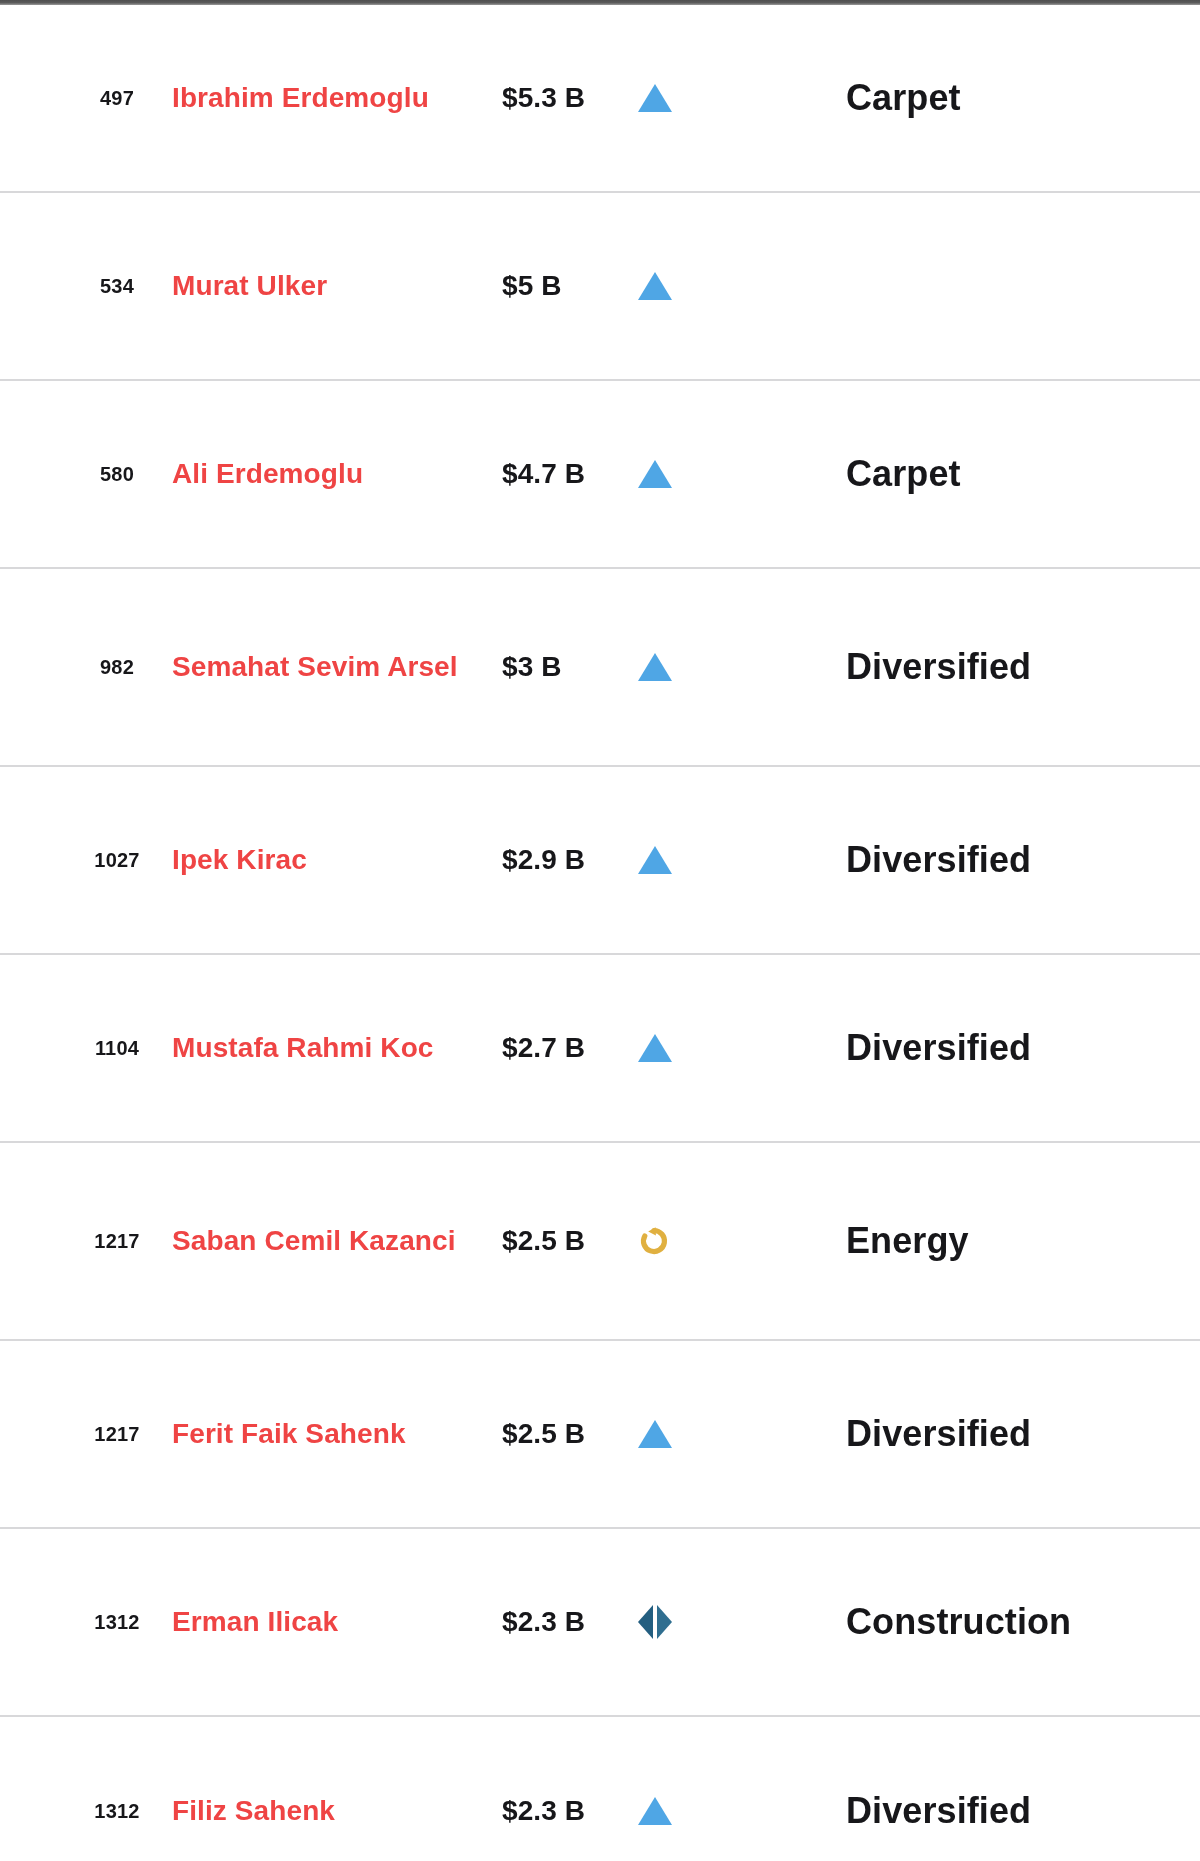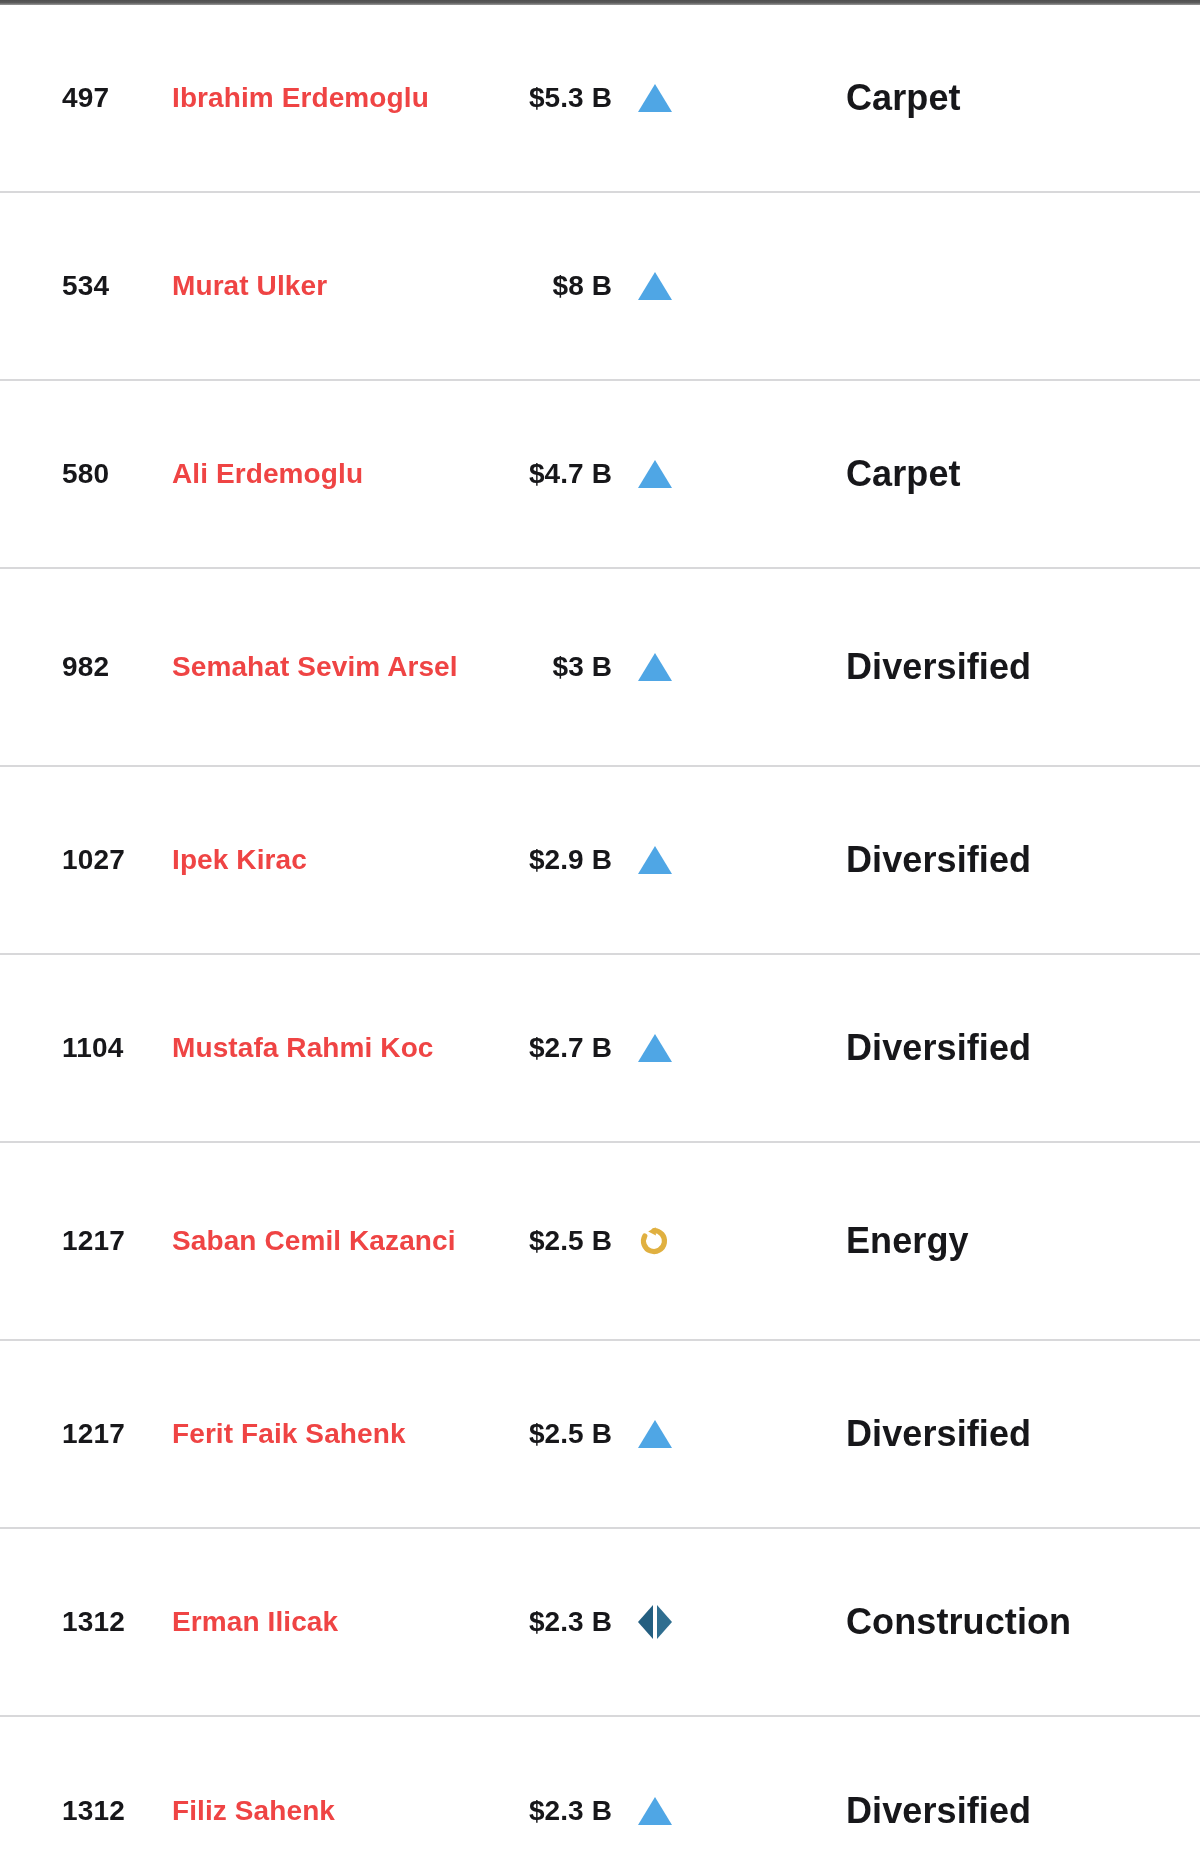--- a/index.html
+++ b/index.html
@@ -38,24 +38,25 @@
     background: #ffffff;
   }
   .row.tall { min-height: 198px; }
   .row.last { border-bottom: none; }
 
   .cell-rank {
     width: 172px;
     flex: 0 0 172px;
     padding-left: 62px;
     box-sizing: border-box;
-    font-size: 28px;
+    font-size: 20px;
     font-weight: 700;
     letter-spacing: 0.2px;
     color: #17171a;
+    text-align: center;
   }
 
   .cell-name {
     width: 330px;
     flex: 0 0 330px;
     box-sizing: border-box;
     font-size: 28px;
     font-weight: 700;
     line-height: 1.28;
     color: #ef4444;
@@ -65,21 +66,20 @@
 
   .cell-worth {
     width: 110px;
     flex: 0 0 110px;
     box-sizing: border-box;
     font-size: 28px;
     font-weight: 700;
     color: #17171a;
     letter-spacing: 0.1px;
     white-space: nowrap;
-    text-align: right;
   }
 
   .cell-change {
     width: 170px;
     flex: 0 0 170px;
     box-sizing: border-box;
     display: flex;
     align-items: center;
     padding-left: 26px;
   }
@@ -147,21 +147,21 @@
       <div class="cell-name">Ibrahim Erdemoglu</div>
       <div class="cell-worth">$5.3 B</div>
       <div class="cell-change">
         <div class="icon-up"></div>
       </div>
       <div class="cell-industry">Carpet</div>
     </div>
     <div class="row">
       <div class="cell-rank">534</div>
       <div class="cell-name">Murat Ulker</div>
-      <div class="cell-worth">$8 B</div>
+      <div class="cell-worth">$5 B</div>
       <div class="cell-change">
         <div class="icon-up"></div>
       </div>
     </div>
     <div class="row">
       <div class="cell-rank">580</div>
       <div class="cell-name">Ali Erdemoglu</div>
       <div class="cell-worth">$4.7 B</div>
       <div class="cell-change">
         <div class="icon-up"></div>

